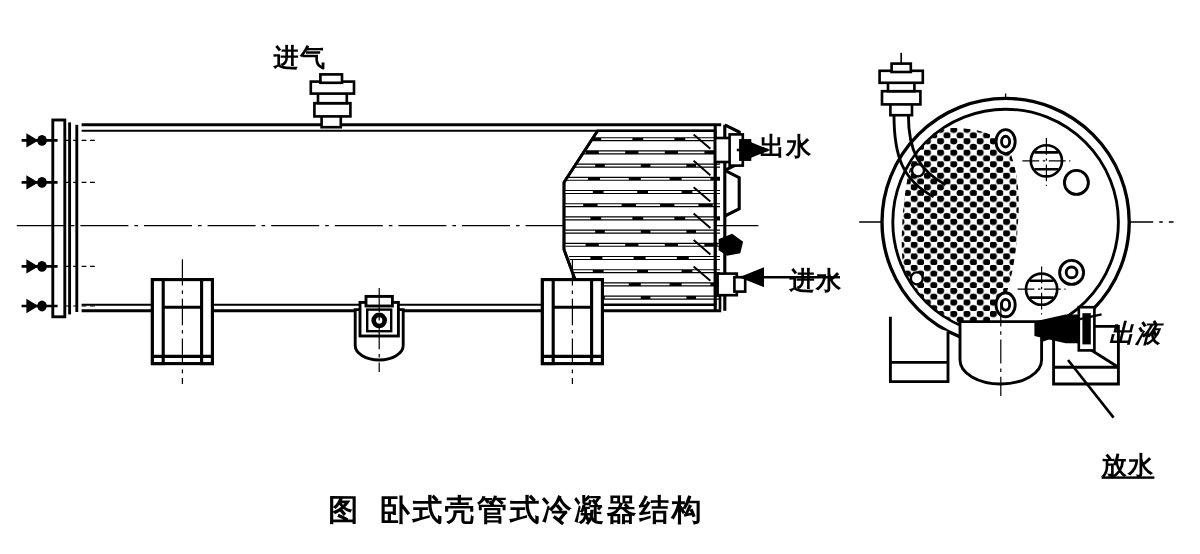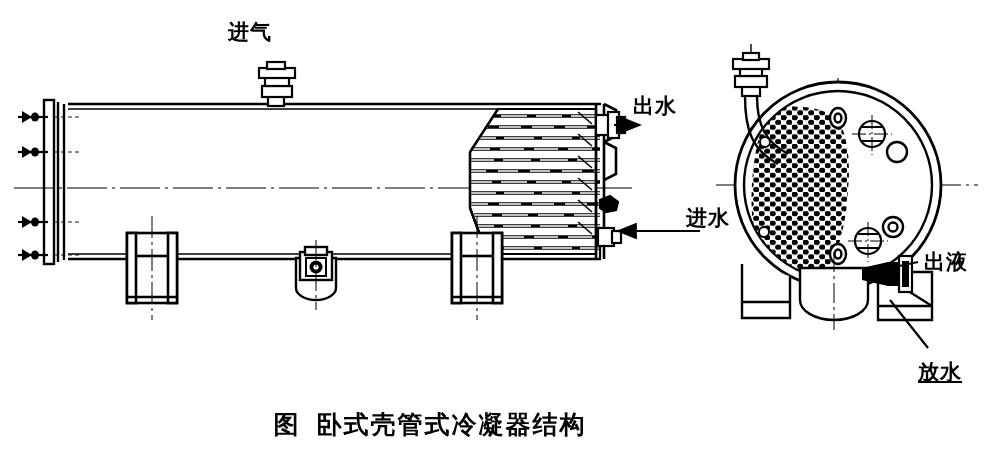--- a/index.html
+++ b/index.html
@@ -27,21 +27,21 @@
   }
   .lbl {
     position: absolute;
     font-family: "DejaVu Sans", "Liberation Sans", sans-serif;
     font-weight: bold;
     color: #000000;
     white-space: nowrap;
     line-height: 1;
     letter-spacing: 1px;
   }
-  .lbl-side { font-size: 21px; }
+  .lbl-side { font-size: 21px; margin-top: 16px; }
   .caption {
     position: absolute;
     left: 0;
     top: 408px;
     width: 860px;
     text-align: center;
     font-family: "DejaVu Sans", "Liberation Sans", sans-serif;
     font-weight: bold;
     font-size: 25px;
     color: #000000;
@@ -336,23 +336,23 @@
         <line x1="928" y1="348" x2="890" y2="300"></line>
       </g>
 
     </g>
   </svg>
 
   <div class="lbl lbl-side" style="left:228px; top:22px;">进气</div>
 
   <div class="lbl lbl-side" style="left:633px; top:96px;">出水</div>
 
-  <div class="lbl lbl-side" style="left:686px; top:208px;">进水</div>
-
-  <div class="lbl lbl-side" style="left:924px; top:252px;">出液</div>
+  <div class="lbl lbl-side" style="left:658px; top:208px;">进水</div>
+
+  <div class="lbl lbl-side" style="left:924px; top:252px;font-style:italic;">出液</div>
 
   <div class="lbl lbl-side" style="left:918px; top:362px;text-decoration:underline;">放水</div>
 
   <div class="caption">
     <span class="cap-fig">图</span><span>卧式壳管式冷凝器结构</span>
   </div>
 
 </div>
 
 </body></html>

